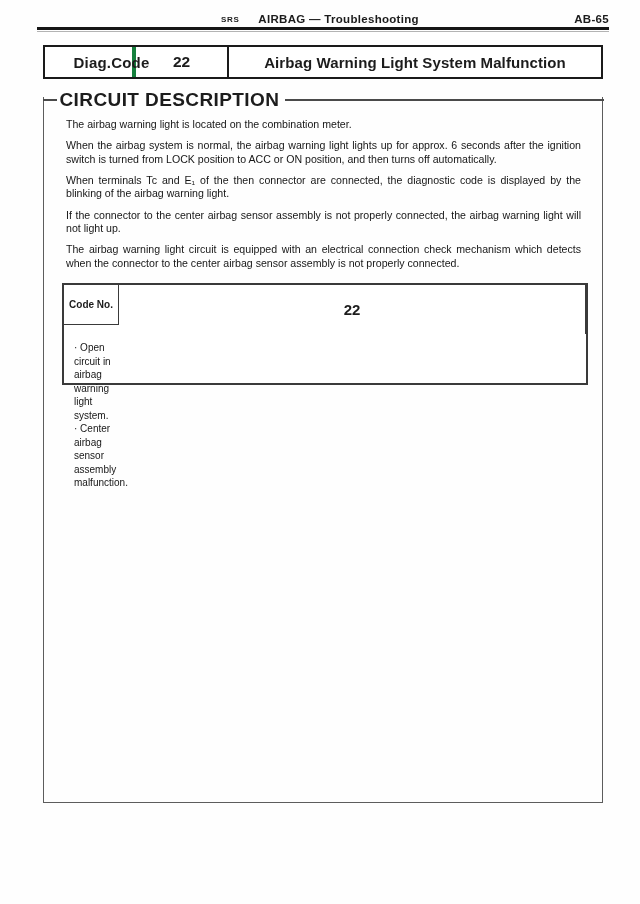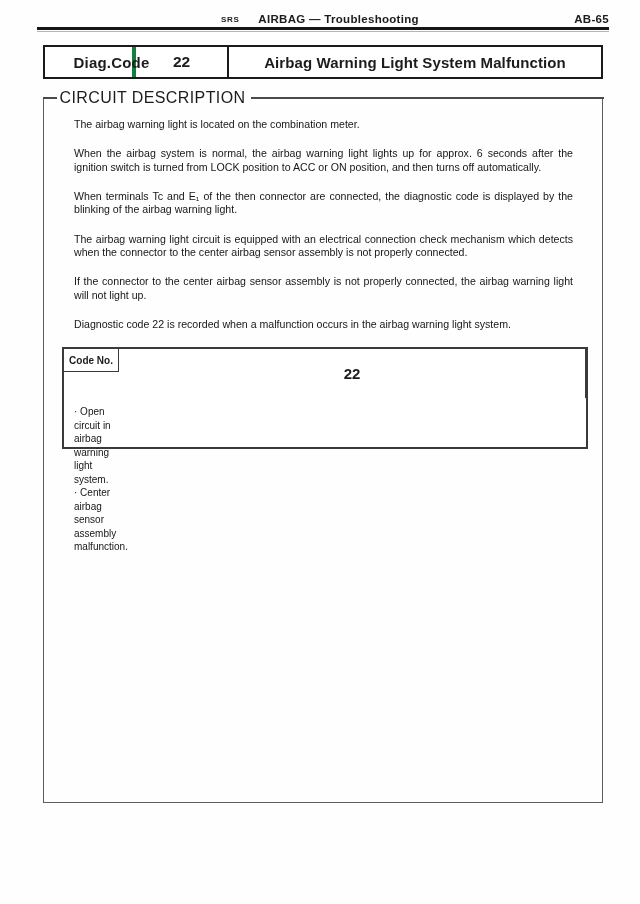--- a/index.html
+++ b/index.html
@@ -71,45 +71,45 @@
     background:transparent;
   }
   .legend {
     position:absolute; top:-8px; left:-1.5px; right:-1.5px;
     display:flex; align-items:center;
   }
   .legend .line { height:2px; background:#4a4a4a; }
   .legend .line.short { width:14px; }
   .legend .line.long  { flex:1; }
   .legend h2 {
-    font-size:16px; font-weight:400; letter-spacing:0.4px;
+    font-size:19px; font-weight:700; letter-spacing:0.4px;
     padding:0 6px 0 3px; white-space:nowrap;
   }
 
   .body-text {
     margin:21px 13px 0 14px;
     font-size:10.6px; line-height:13.35px;
     text-align:justify;
     color:#161616;
   }
-  .body-text p { margin:16px; }
+  .body-text p { margin:8px; }
 
   
   .diag-table {
     margin:13px 0 0 18px;
     width:526px;
     display:grid;
     grid-template-columns:55px 1fr;
     border:2px solid #3a3a3a;
     background:#fff;
   }
   .dt-h {
     font-size:10px; font-weight:700;
     display:flex; align-items:center; justify-content:center;
-    height:23px;
+    height:40px;
     border-bottom:1px solid #3a3a3a;
   }
   .dt-h.code { border-right:1px solid #3a3a3a; }
   .dt-code {
     height:49px;
     display:flex; align-items:center; justify-content:center;
     font-size:15px; font-weight:700;
     border-right:1px solid #3a3a3a;
   }
   .dt-diag {
@@ -140,23 +140,22 @@
     <div class="legend">
       <span class="line short"></span>
       <h2>CIRCUIT DESCRIPTION</h2>
       <span class="line long"></span>
     </div>
 
     <div class="body-text">
       <p>The airbag warning light is located on the combination meter.</p>
       <p>When the airbag system is normal, the airbag warning light lights up for approx. 6 seconds after the ignition switch is turned from LOCK position to ACC or ON position, and then turns off automatically.</p>
       <p>When terminals Tc and E₁ of the then connector are connected, the diagnostic code is displayed by the blinking of the airbag warning light.</p>
+      <p>If the connector to the center airbag sensor assembly is not properly connected, the airbag warning light will not light up.</p>
       <p>The airbag warning light circuit is equipped with an electrical connection check mechanism which detects when the connector to the center airbag sensor assembly is not properly connected.</p>
-      <p>If the connector to the center airbag sensor assembly is not properly connected, the airbag warning light will not light up.</p>
-      <p>Diagnostic code 22 is recorded when a malfunction occurs in the airbag warning light system.</p>
     </div>
 
     <div class="diag-table">
       <div class="dt-h code">Code No.</div>
       <div class="dt-code">22</div>
       <div class="dt-diag">
         <div>· Open circuit in airbag warning light system.</div>
         <div>· Center airbag sensor assembly malfunction.</div>
       </div>
     </div>

